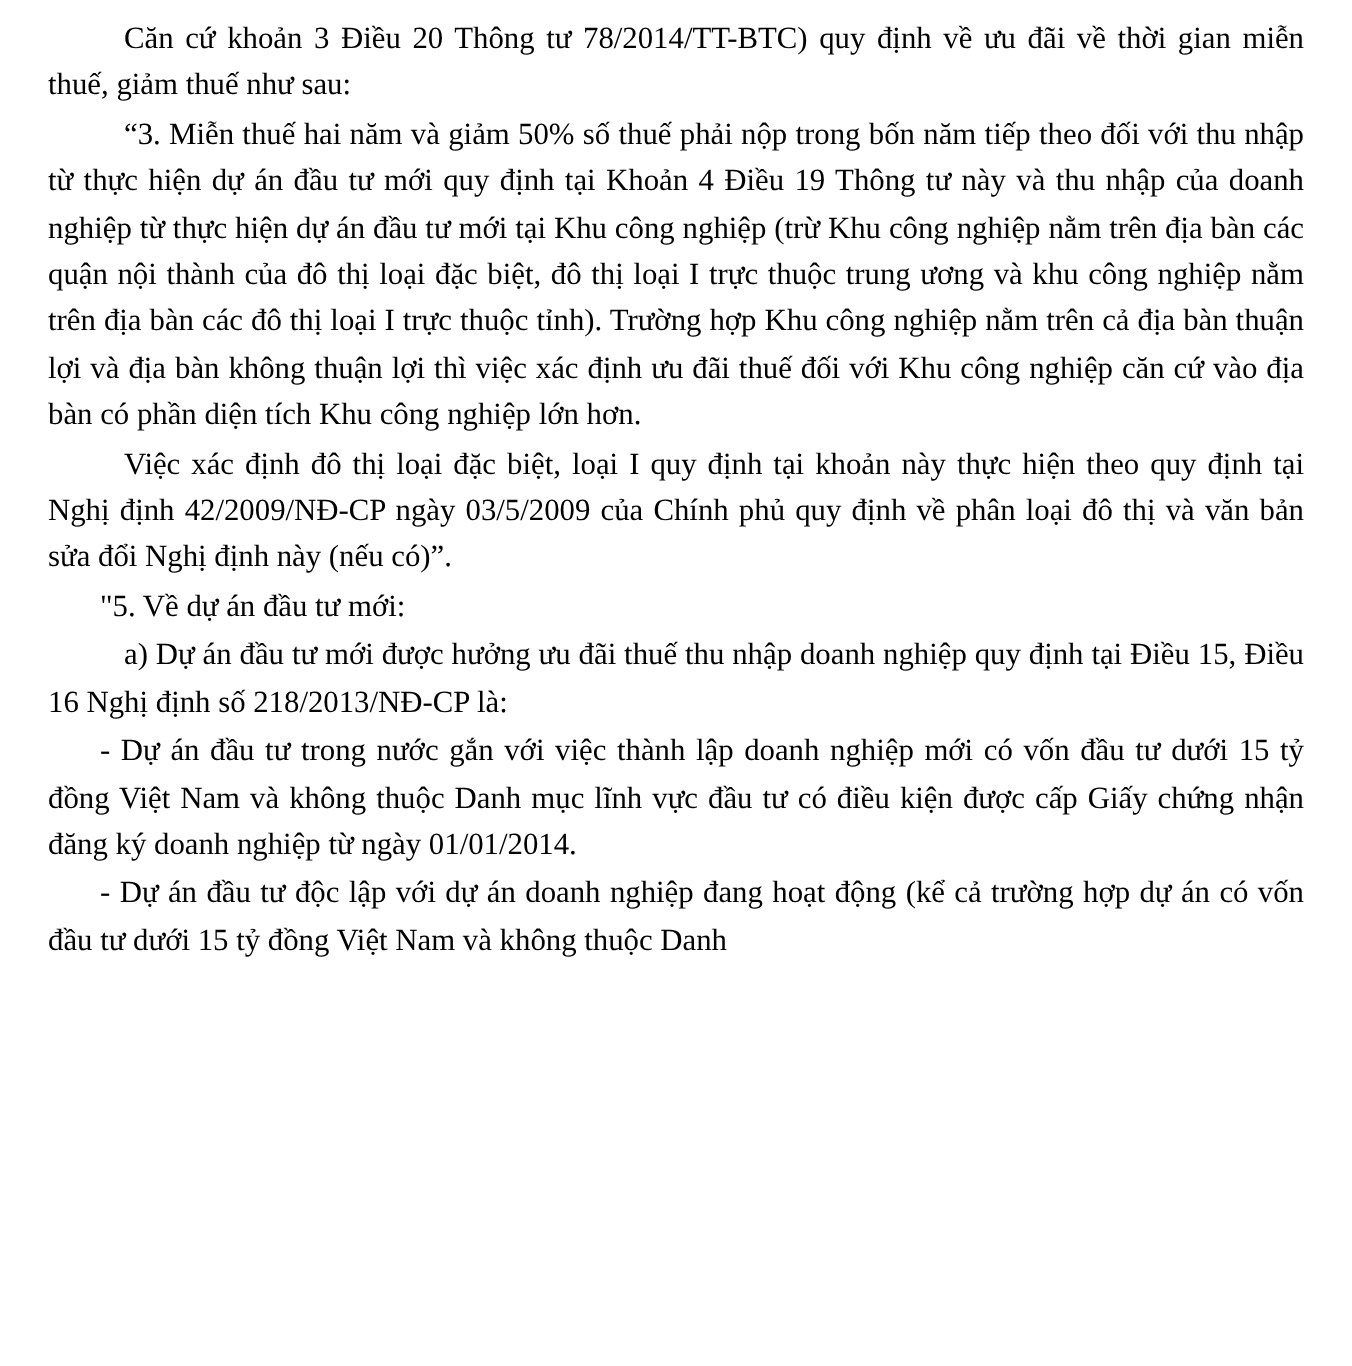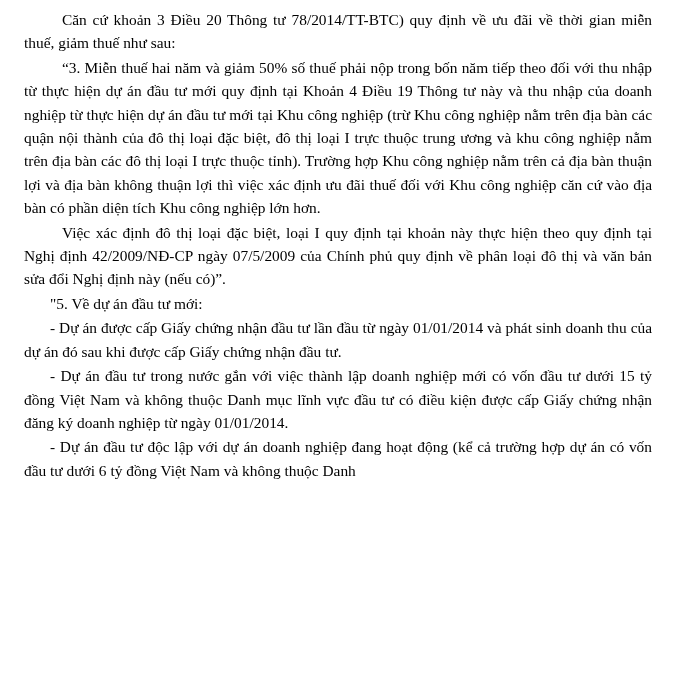--- a/index.html
+++ b/index.html
@@ -42,18 +42,18 @@
   .dash-item {
     text-indent: 26px;
   }
 </style>
 </head>
 <body>
 
 <div class="page">
   <p class="para upright indent">Căn cứ khoản 3 Điều 20 Thông tư 78/2014/TT-BTC) quy định về ưu đãi về thời gian miễn thuế, giảm thuế như sau:</p>
   <p class="para italic indent">“3. Miễn thuế hai năm và giảm 50% số thuế phải nộp trong bốn năm tiếp theo đối với thu nhập từ thực hiện dự án đầu tư mới quy định tại Khoản 4 Điều 19 Thông tư này và thu nhập của doanh nghiệp từ thực hiện dự án đầu tư mới tại Khu công nghiệp (trừ Khu công nghiệp nằm trên địa bàn các quận nội thành của đô thị loại đặc biệt, đô thị loại I trực thuộc trung ương và khu công nghiệp nằm trên địa bàn các đô thị loại I trực thuộc tỉnh). Trường hợp Khu công nghiệp nằm trên cả địa bàn thuận lợi và địa bàn không thuận lợi thì việc xác định ưu đãi thuế đối với Khu công nghiệp căn cứ vào địa bàn có phần diện tích Khu công nghiệp lớn hơn.</p>
-  <p class="para italic indent">Việc xác định đô thị loại đặc biệt, loại I quy định tại khoản này thực hiện theo quy định tại Nghị định 42/2009/NĐ-CP ngày 07/5/2009 của Chính phủ quy định về phân loại đô thị và văn bản sửa đổi Nghị định này (nếu có)”.</p>
+  <p class="para italic indent">Việc xác định đô thị loại đặc biệt, loại I quy định tại khoản này thực hiện theo quy định tại Nghị định 42/2009/NĐ-CP ngày 03/5/2009 của Chính phủ quy định về phân loại đô thị và văn bản sửa đổi Nghị định này (nếu có)”.</p>
   <p class="para upright indent-small">"5. Về dự án đầu tư mới:</p>
-  <p class="para italic dash-item">- Dự án được cấp Giấy chứng nhận đầu tư lần đầu từ ngày 01/01/2014 và phát sinh doanh thu của dự án đó sau khi được cấp Giấy chứng nhận đầu tư.</p>
+  <p class="para italic indent">a) Dự án đầu tư mới được hưởng ưu đãi thuế thu nhập doanh nghiệp quy định tại Điều 15, Điều 16 Nghị định số 218/2013/NĐ-CP là:</p>
   <p class="para italic dash-item">- Dự án đầu tư trong nước gắn với việc thành lập doanh nghiệp mới có vốn đầu tư dưới 15 tỷ đồng Việt Nam và không thuộc Danh mục lĩnh vực đầu tư có điều kiện được cấp Giấy chứng nhận đăng ký doanh nghiệp từ ngày 01/01/2014.</p>
-  <p class="para italic dash-item">- Dự án đầu tư độc lập với dự án doanh nghiệp đang hoạt động (kể cả trường hợp dự án có vốn đầu tư dưới 6 tỷ đồng Việt Nam và không thuộc Danh</p>
+  <p class="para italic dash-item">- Dự án đầu tư độc lập với dự án doanh nghiệp đang hoạt động (kể cả trường hợp dự án có vốn đầu tư dưới 15 tỷ đồng Việt Nam và không thuộc Danh</p>
 </div>
 
 </body></html>

